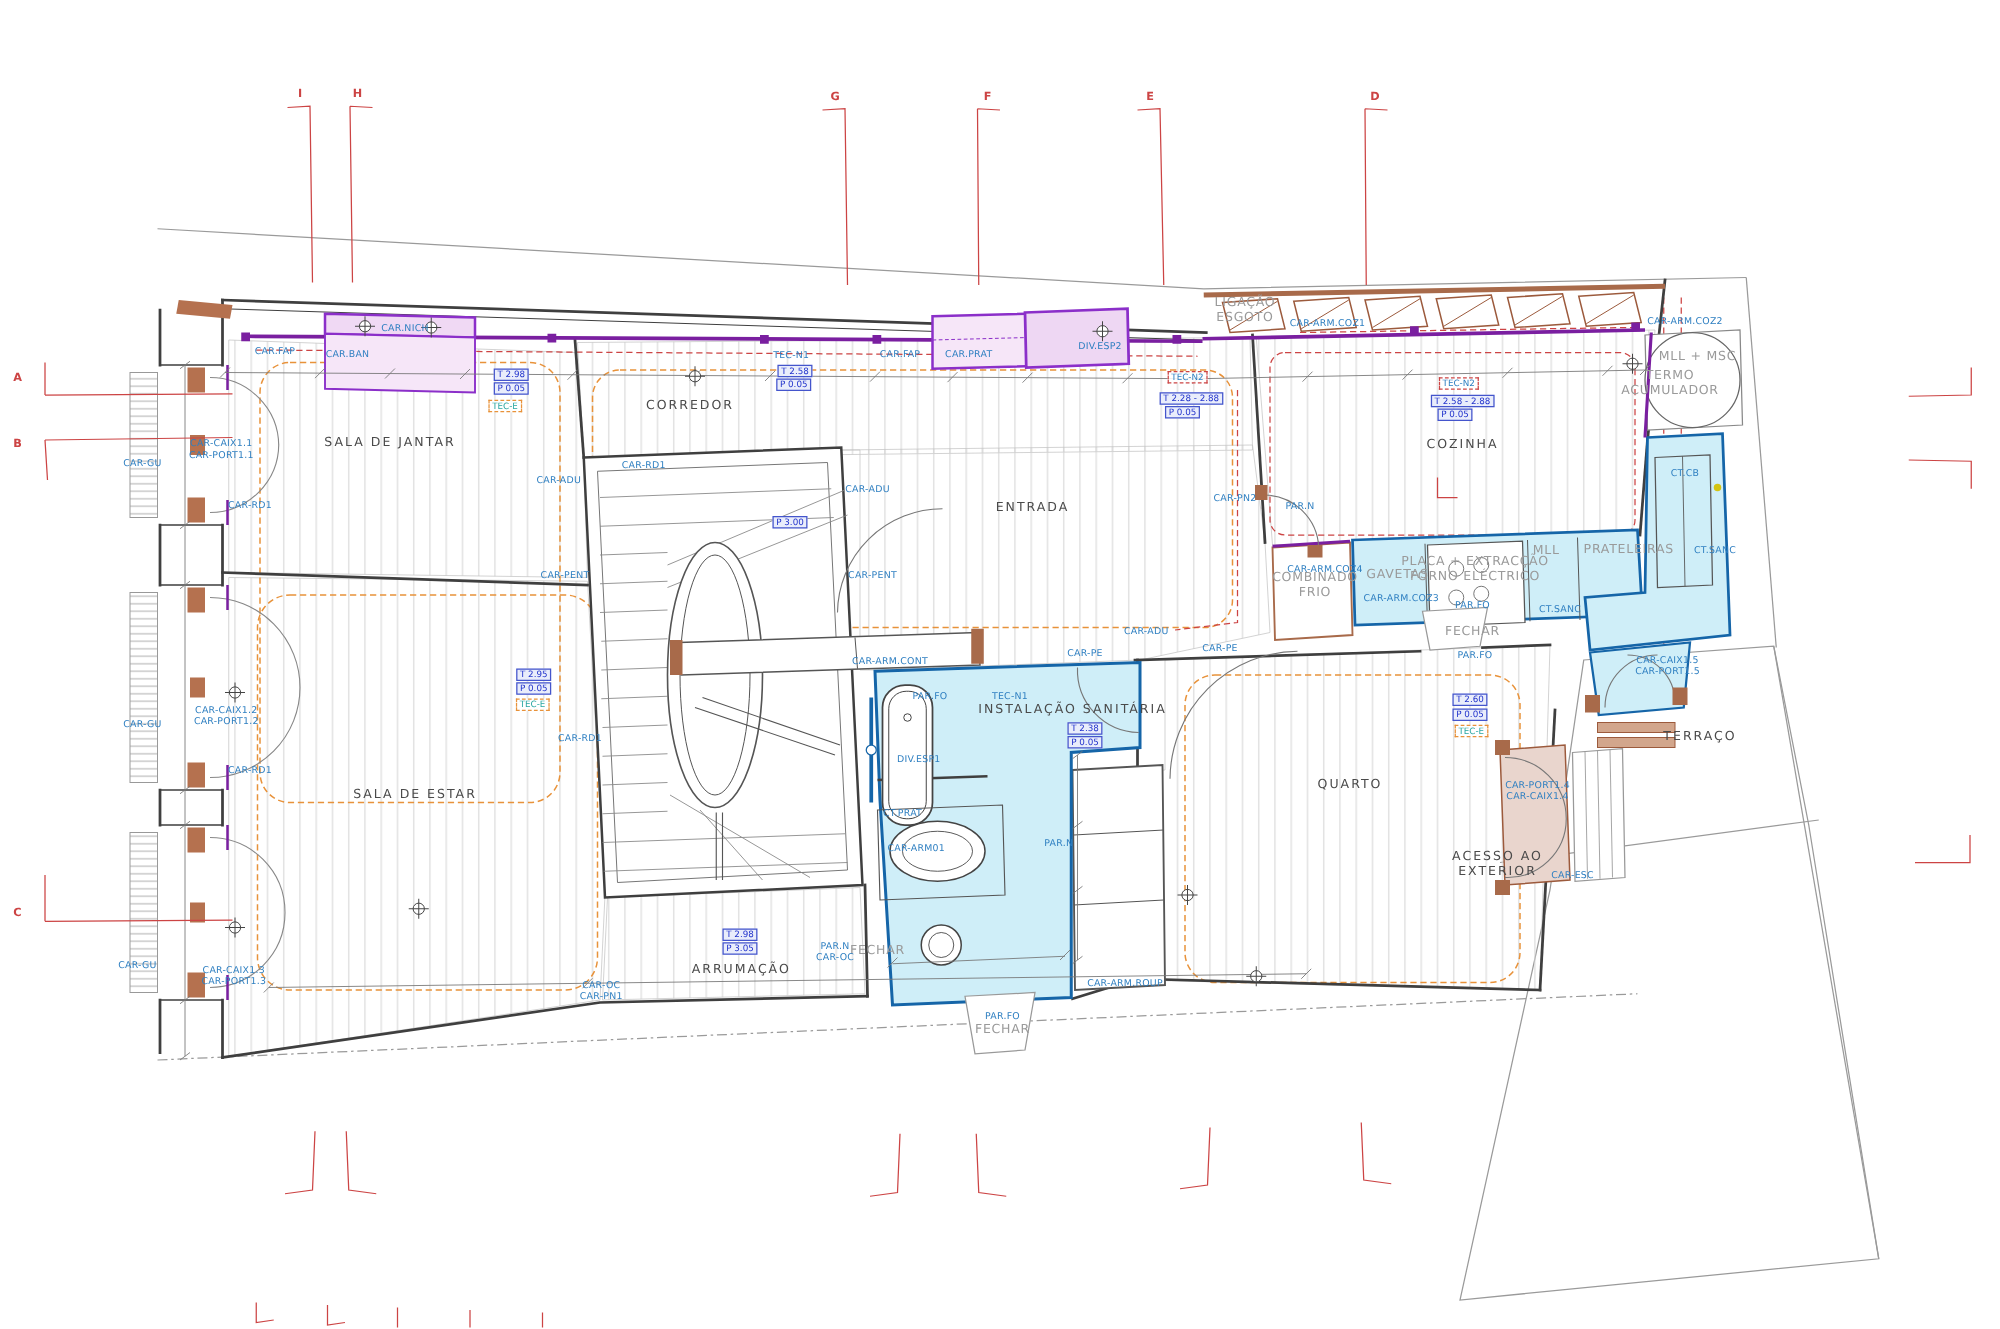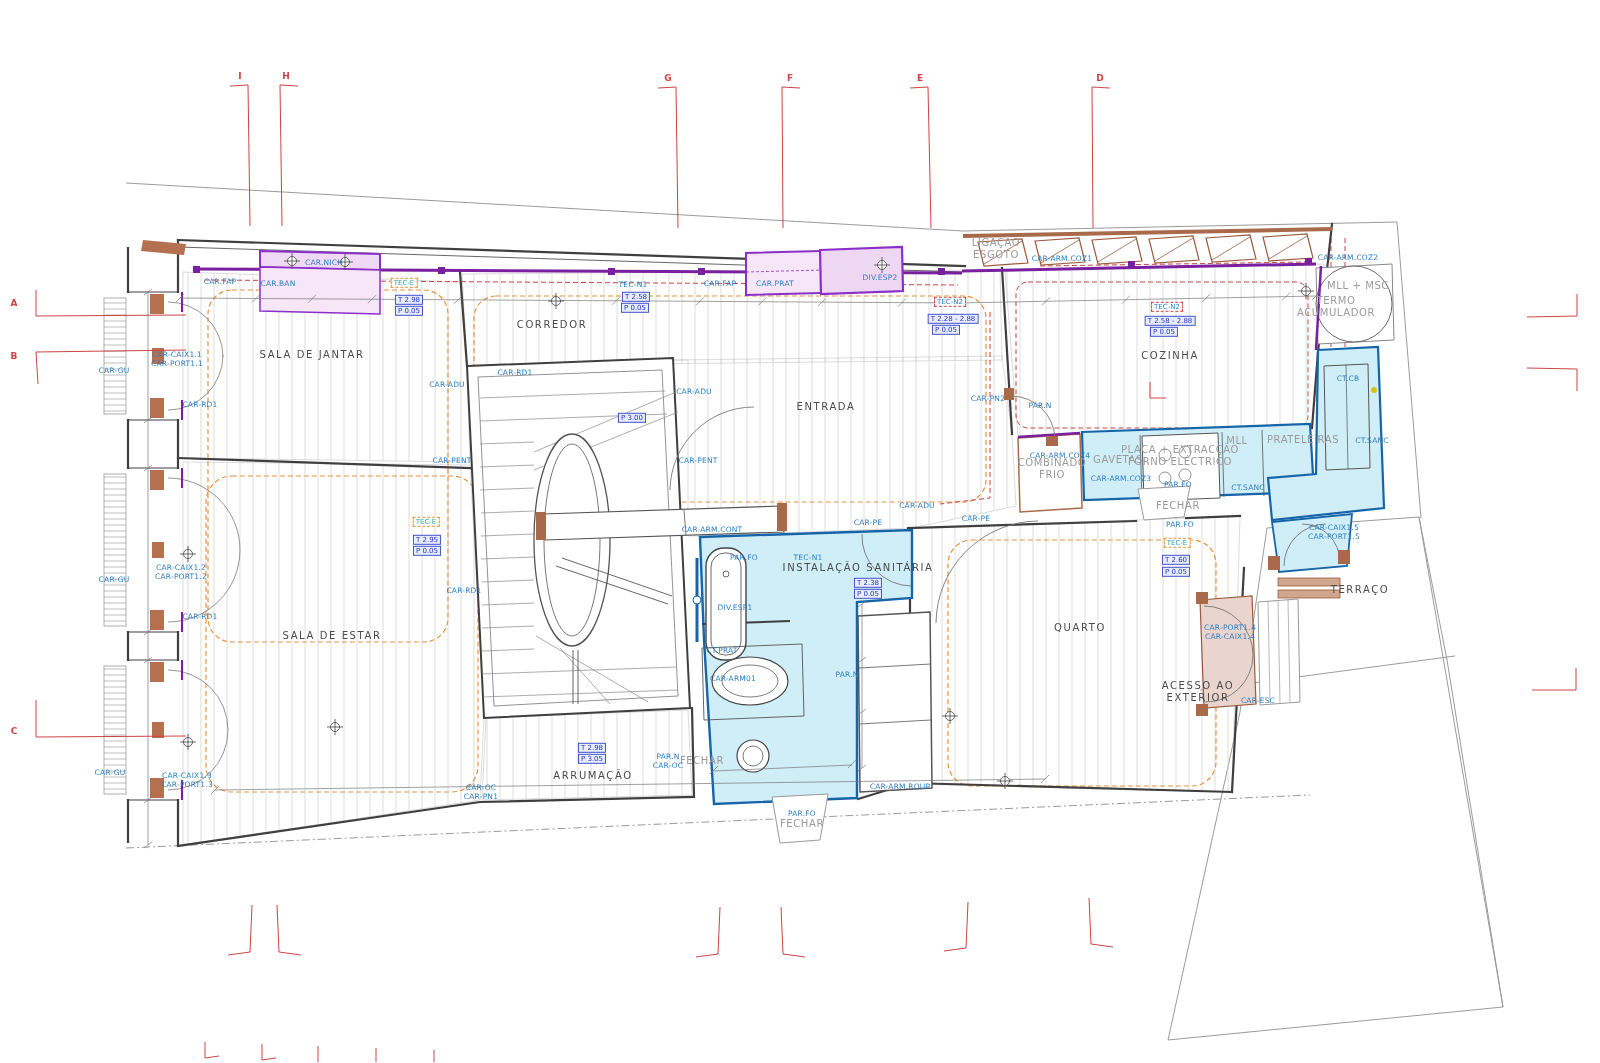--- a/index.html
+++ b/index.html
@@ -6,21 +6,21 @@
   #canvas{position:relative;width:1600px;height:1063px;background:#fff;overflow:hidden;
           font-family:"DejaVu Sans",sans-serif;}
   #plan-svg{position:absolute;left:0;top:0;}
   #labels{position:absolute;left:0;top:0;width:1600px;height:1063px;pointer-events:none;}
   .lbl{position:absolute;transform:translate(-50%,-50%);white-space:pre-line;text-align:center;
        line-height:1.2;}
   .room{font-size:10px;color:#4a4a4a;letter-spacing:1.6px;}
   .code{font-size:7.5px;color:#2e7fc1;letter-spacing:.2px;}
   .gray{font-size:10px;color:#9a9a9a;letter-spacing:.6px;}
   .boxb{font-size:7px;color:#2233cc;border:1px solid #4455cc;background:#e9edfb;padding:0 2px;}
-  .boxo{font-size:7px;color:#2aa7a2;border:1px dashed #e8923a;background:rgba(255,255,255,.85);padding:0 2px;}
+  .boxo{font-size:7px;color:#2aa7a2;border:1px dashed #e8923a;background:rgba(255,255,255,.85);padding:0 2px;margin-top:42px;}
   .boxr{font-size:7px;color:#2e7fc1;border:1px dashed #cc4444;background:rgba(255,255,255,.85);padding:0 2px;}
   .grid{font-size:9px;color:#cc4444;font-weight:bold;}
 </style>
 </head>
 <body>
 
 <div id="canvas">
 <svg id="plan-svg" width="1600" height="1063" viewBox="0 0 1600 1063">
   <defs>
     <pattern id="wd" width="13" height="10" patternUnits="userSpaceOnUse">

